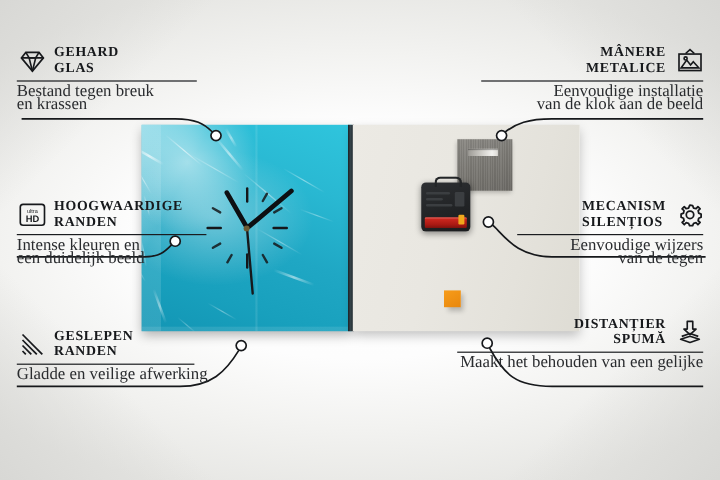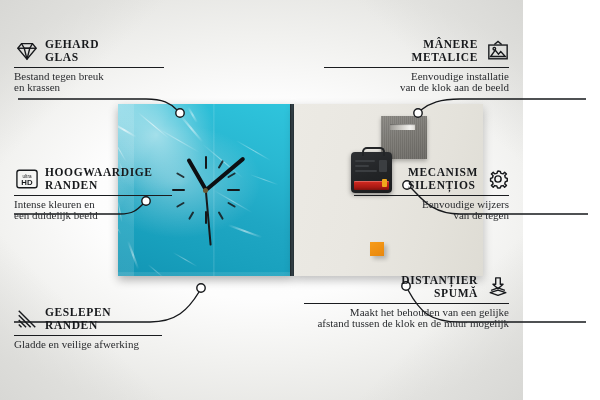--- a/index.html
+++ b/index.html
@@ -2,21 +2,21 @@
 <html><head>
 <meta charset="utf-8">
 <style>
   html,body{margin:0;padding:0;}
   body{
     width:600px;height:400px;overflow:hidden;
     font-family:"Liberation Serif", serif;
     background:#ffffff;
   }
   #stage{
-    position:relative;width:523px;height:400px;
+    position:relative;width:600px;height:400px;
     background:
       radial-gradient(ellipse 70% 55% at 50% 50%, #ffffff 0%, #fdfdfd 45%, #f2f2f0 72%, #e6e6e3 100%);
   }
   
   #stage:before{
     content:"";position:absolute;inset:0;pointer-events:none;
     background:
       linear-gradient(135deg, rgba(215,215,212,.95) 0%, rgba(255,255,255,0) 18%),
       linear-gradient(225deg, rgba(215,215,212,.95) 0%, rgba(255,255,255,0) 18%),
       linear-gradient(45deg,  rgba(215,215,212,.95) 0%, rgba(255,255,255,0) 18%),
@@ -94,21 +94,21 @@
     box-shadow:3px 3px 4px rgba(0,0,0,.22);}
 
   
   .callout{position:absolute;}
   .co-title{display:flex;align-items:center;gap:7px;white-space:nowrap;}
   .co-title .tw{
     font-size:11.5px;letter-spacing:.6px;color:#17191c;line-height:13px;
     font-weight:bold;font-family:"Liberation Serif", serif;
   }
   .rule{height:1px;background:#1a1c1f;margin-top:3px;}
-  .co-desc{font-size:11px;line-height:11px;color:#2a2c2f;margin-top:3px;
+  .co-desc{font-size:14px;line-height:11px;color:#2a2c2f;margin-top:3px;
     font-family:"Liberation Serif", serif;}
   .left .co-title{justify-content:flex-start;}
   .right .co-title{justify-content:flex-end;}
   .right .co-desc{text-align:right;}
 
   .ico{width:24px;height:22px;flex:0 0 auto;display:block;}
   .ico svg{display:block;}
 
   
   #leaders{position:absolute;left:0;top:0;width:600px;height:400px;pointer-events:none;}
@@ -272,21 +272,21 @@
         <span>RANDEN</span>
       </span>
     </div>
     <div class="rule" style="width:158px"></div>
     <div class="co-desc">
       <span>Intense kleuren en</span><br>
       <span>een duidelijk beeld</span>
     </div>
   </div>
 
-  <div class="callout left" style="left:14px;top:274px;width:180px;margin-top:32px;">
+  <div class="callout left" style="left:14px;top:274px;width:180px;">
     <div class="co-title">
       <span class="ico">
         <svg viewBox="0 0 28 24" width="26" height="22">
             <g stroke="#17191c" stroke-width="1.6" fill="none">
           <path d="M5,3 L23,21"></path>
               <path d="M5,8 L18,21"></path>
               <path d="M5,13 L13,21"></path>
               <path d="M5,18 L8,21"></path>
         </g>
           </svg>
@@ -341,36 +341,35 @@
           </svg>
       </span>
     </div>
     <div class="rule" style="width:100%;margin-left:auto"></div>
     <div class="co-desc">
       <span>Eenvoudige wijzers</span><br>
       <span>van de tegen</span>
     </div>
   </div>
 
-  <div class="callout right" style="right:14px;top:274px;width:205px;">
+  <div class="callout right" style="right:14px;top:264px;width:205px;">
     <div class="co-title">
       <span class="tw" style="text-align:right">
         <span>DISTANȚIER</span><br>
         <span>SPUMĂ</span>
       </span>
       <span class="ico">
         <svg viewBox="0 0 28 24" width="26" height="22">
             <g fill="none" stroke="#17191c" stroke-width="1.5" stroke-linejoin="round">
           <path d="M11.5,2 h5 v7 h3 l-5.5,5 l-5.5,-5 h3 Z"></path>
           <path d="M14,15.5 L22.5,18.2 L14,21.2 L5.5,18.2 Z"></path>
           <path d="M6.5,15.6 L14,13 L21.5,15.6"></path>
         </g>
           </svg>
       </span>
     </div>
     <div class="rule" style="width:100%;margin-left:auto"></div>
     <div class="co-desc">
       <span>Maakt het behouden van een gelijke</span><br>
-      <span>afstand tussen de klok en de muur mogelijk</span>
     </div>
   </div>
 
 </div>
 
 </body></html>

